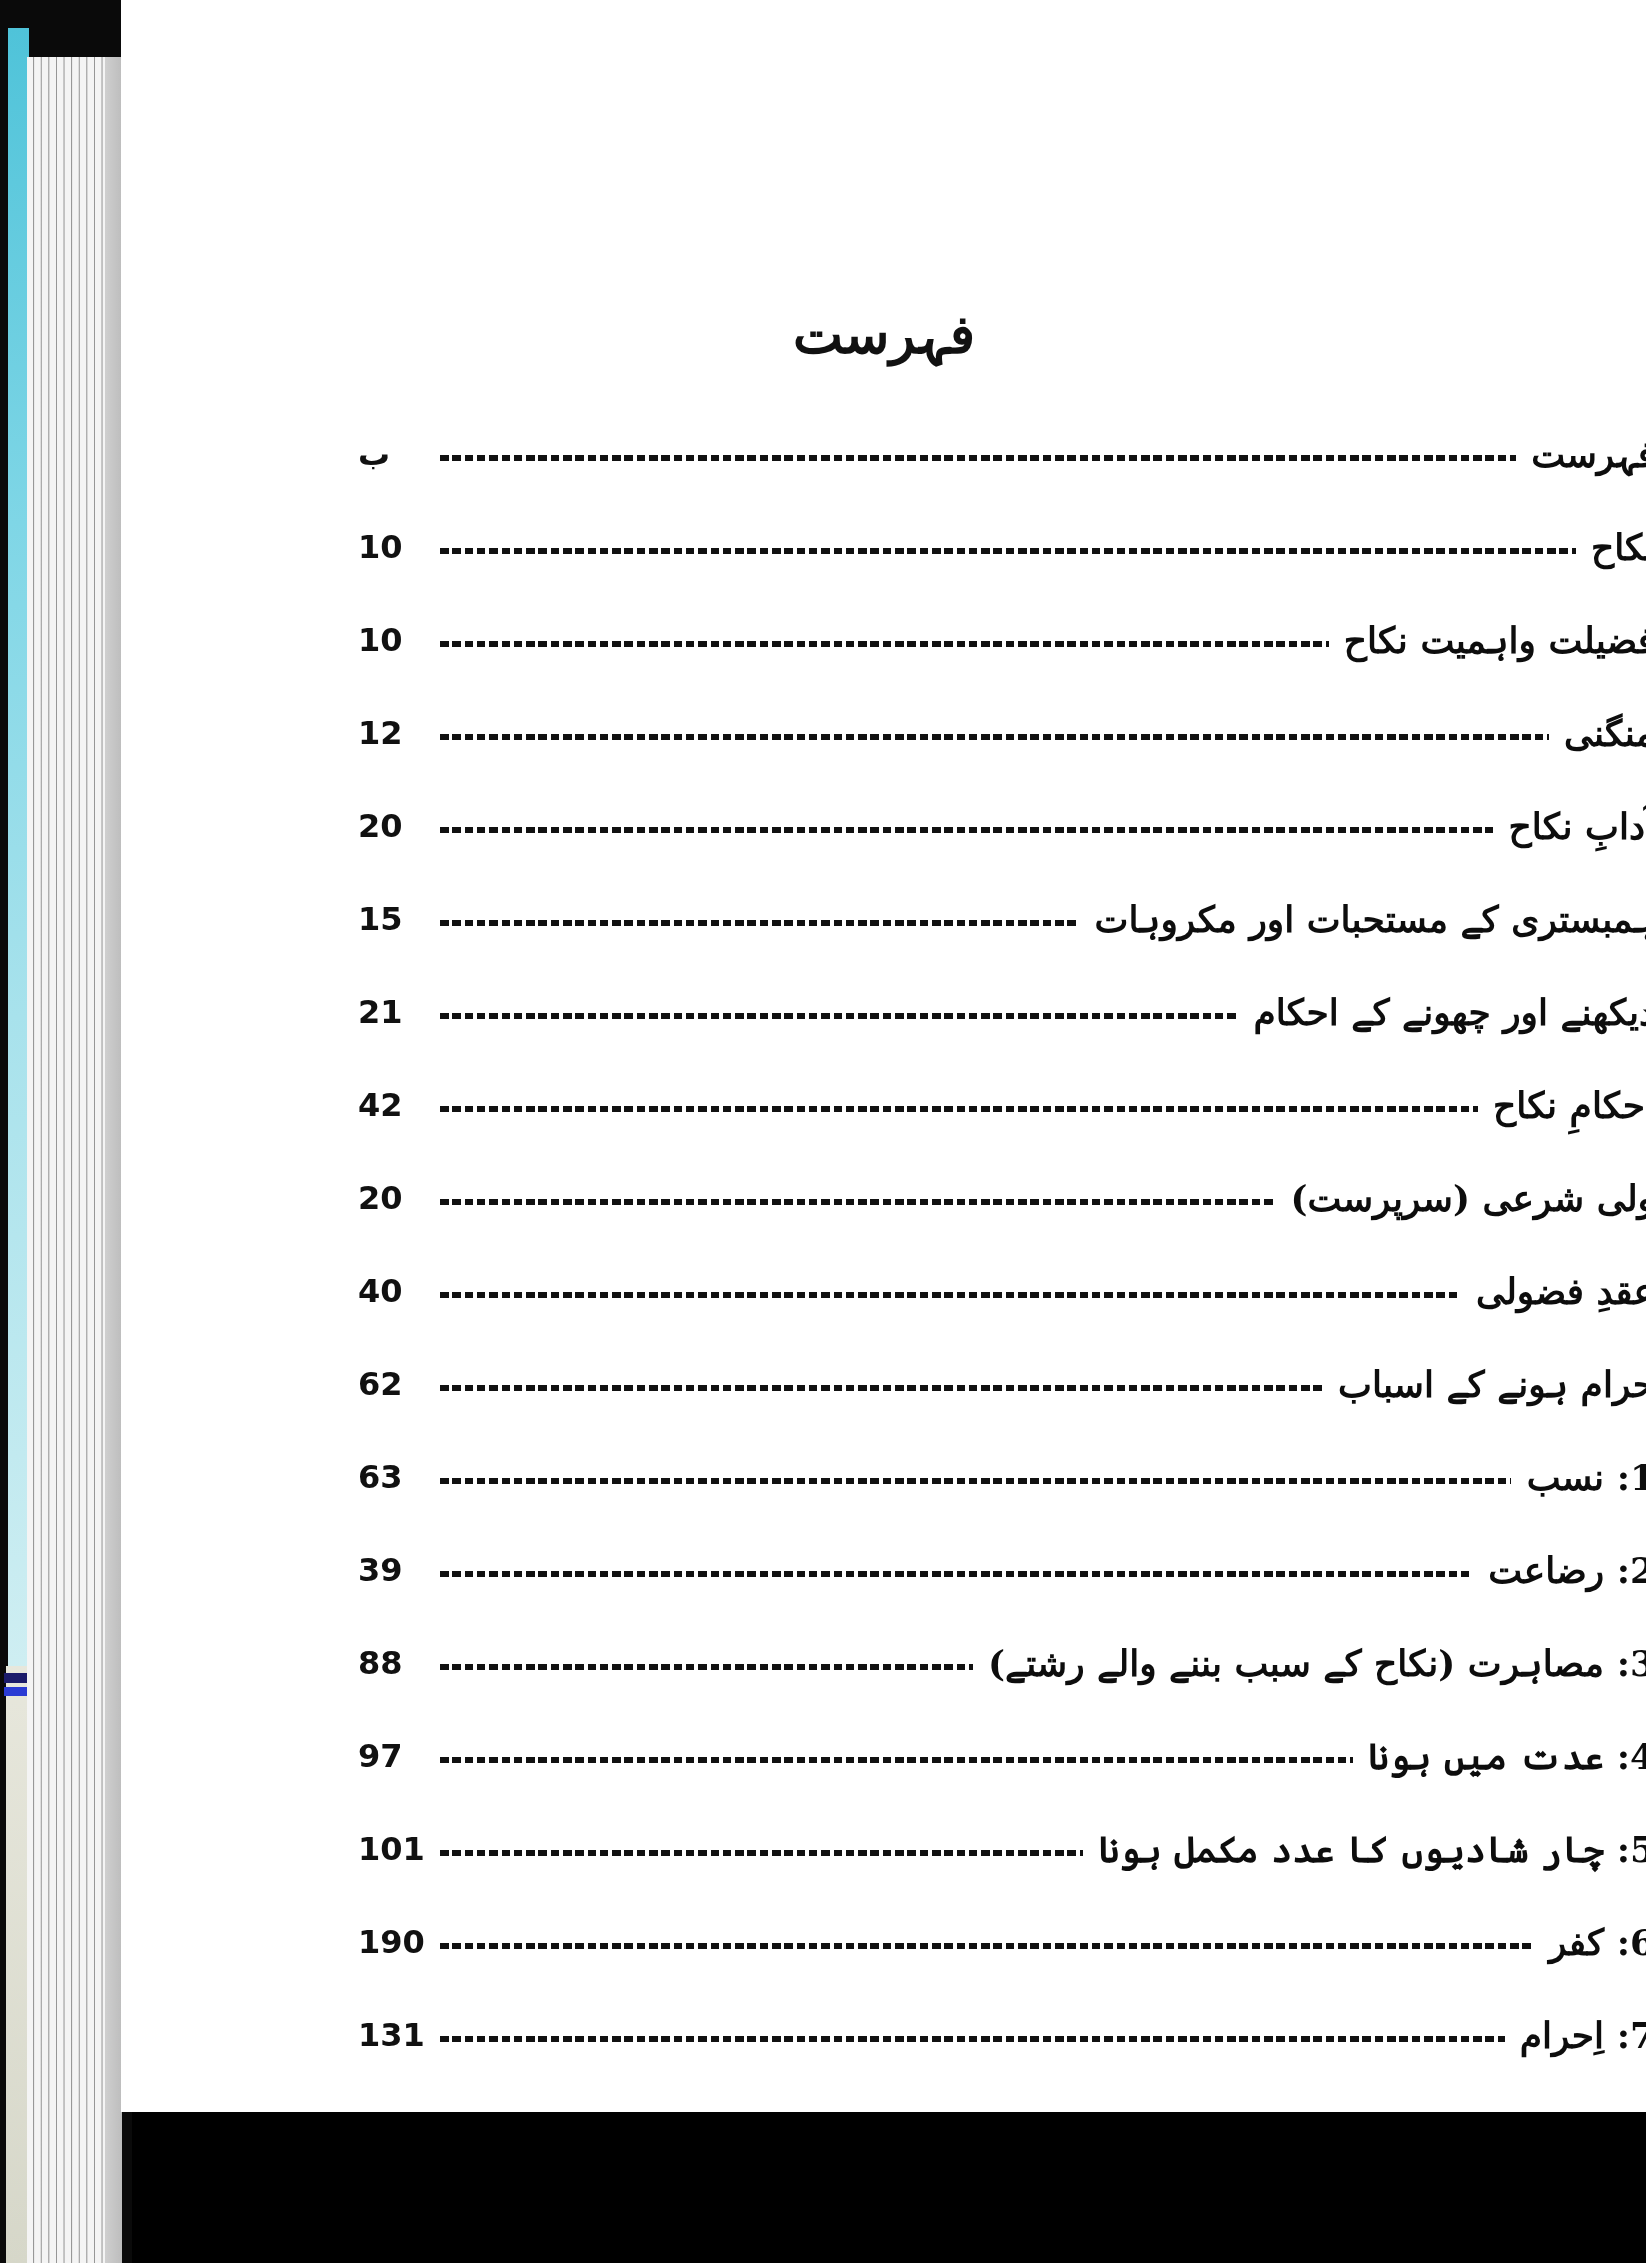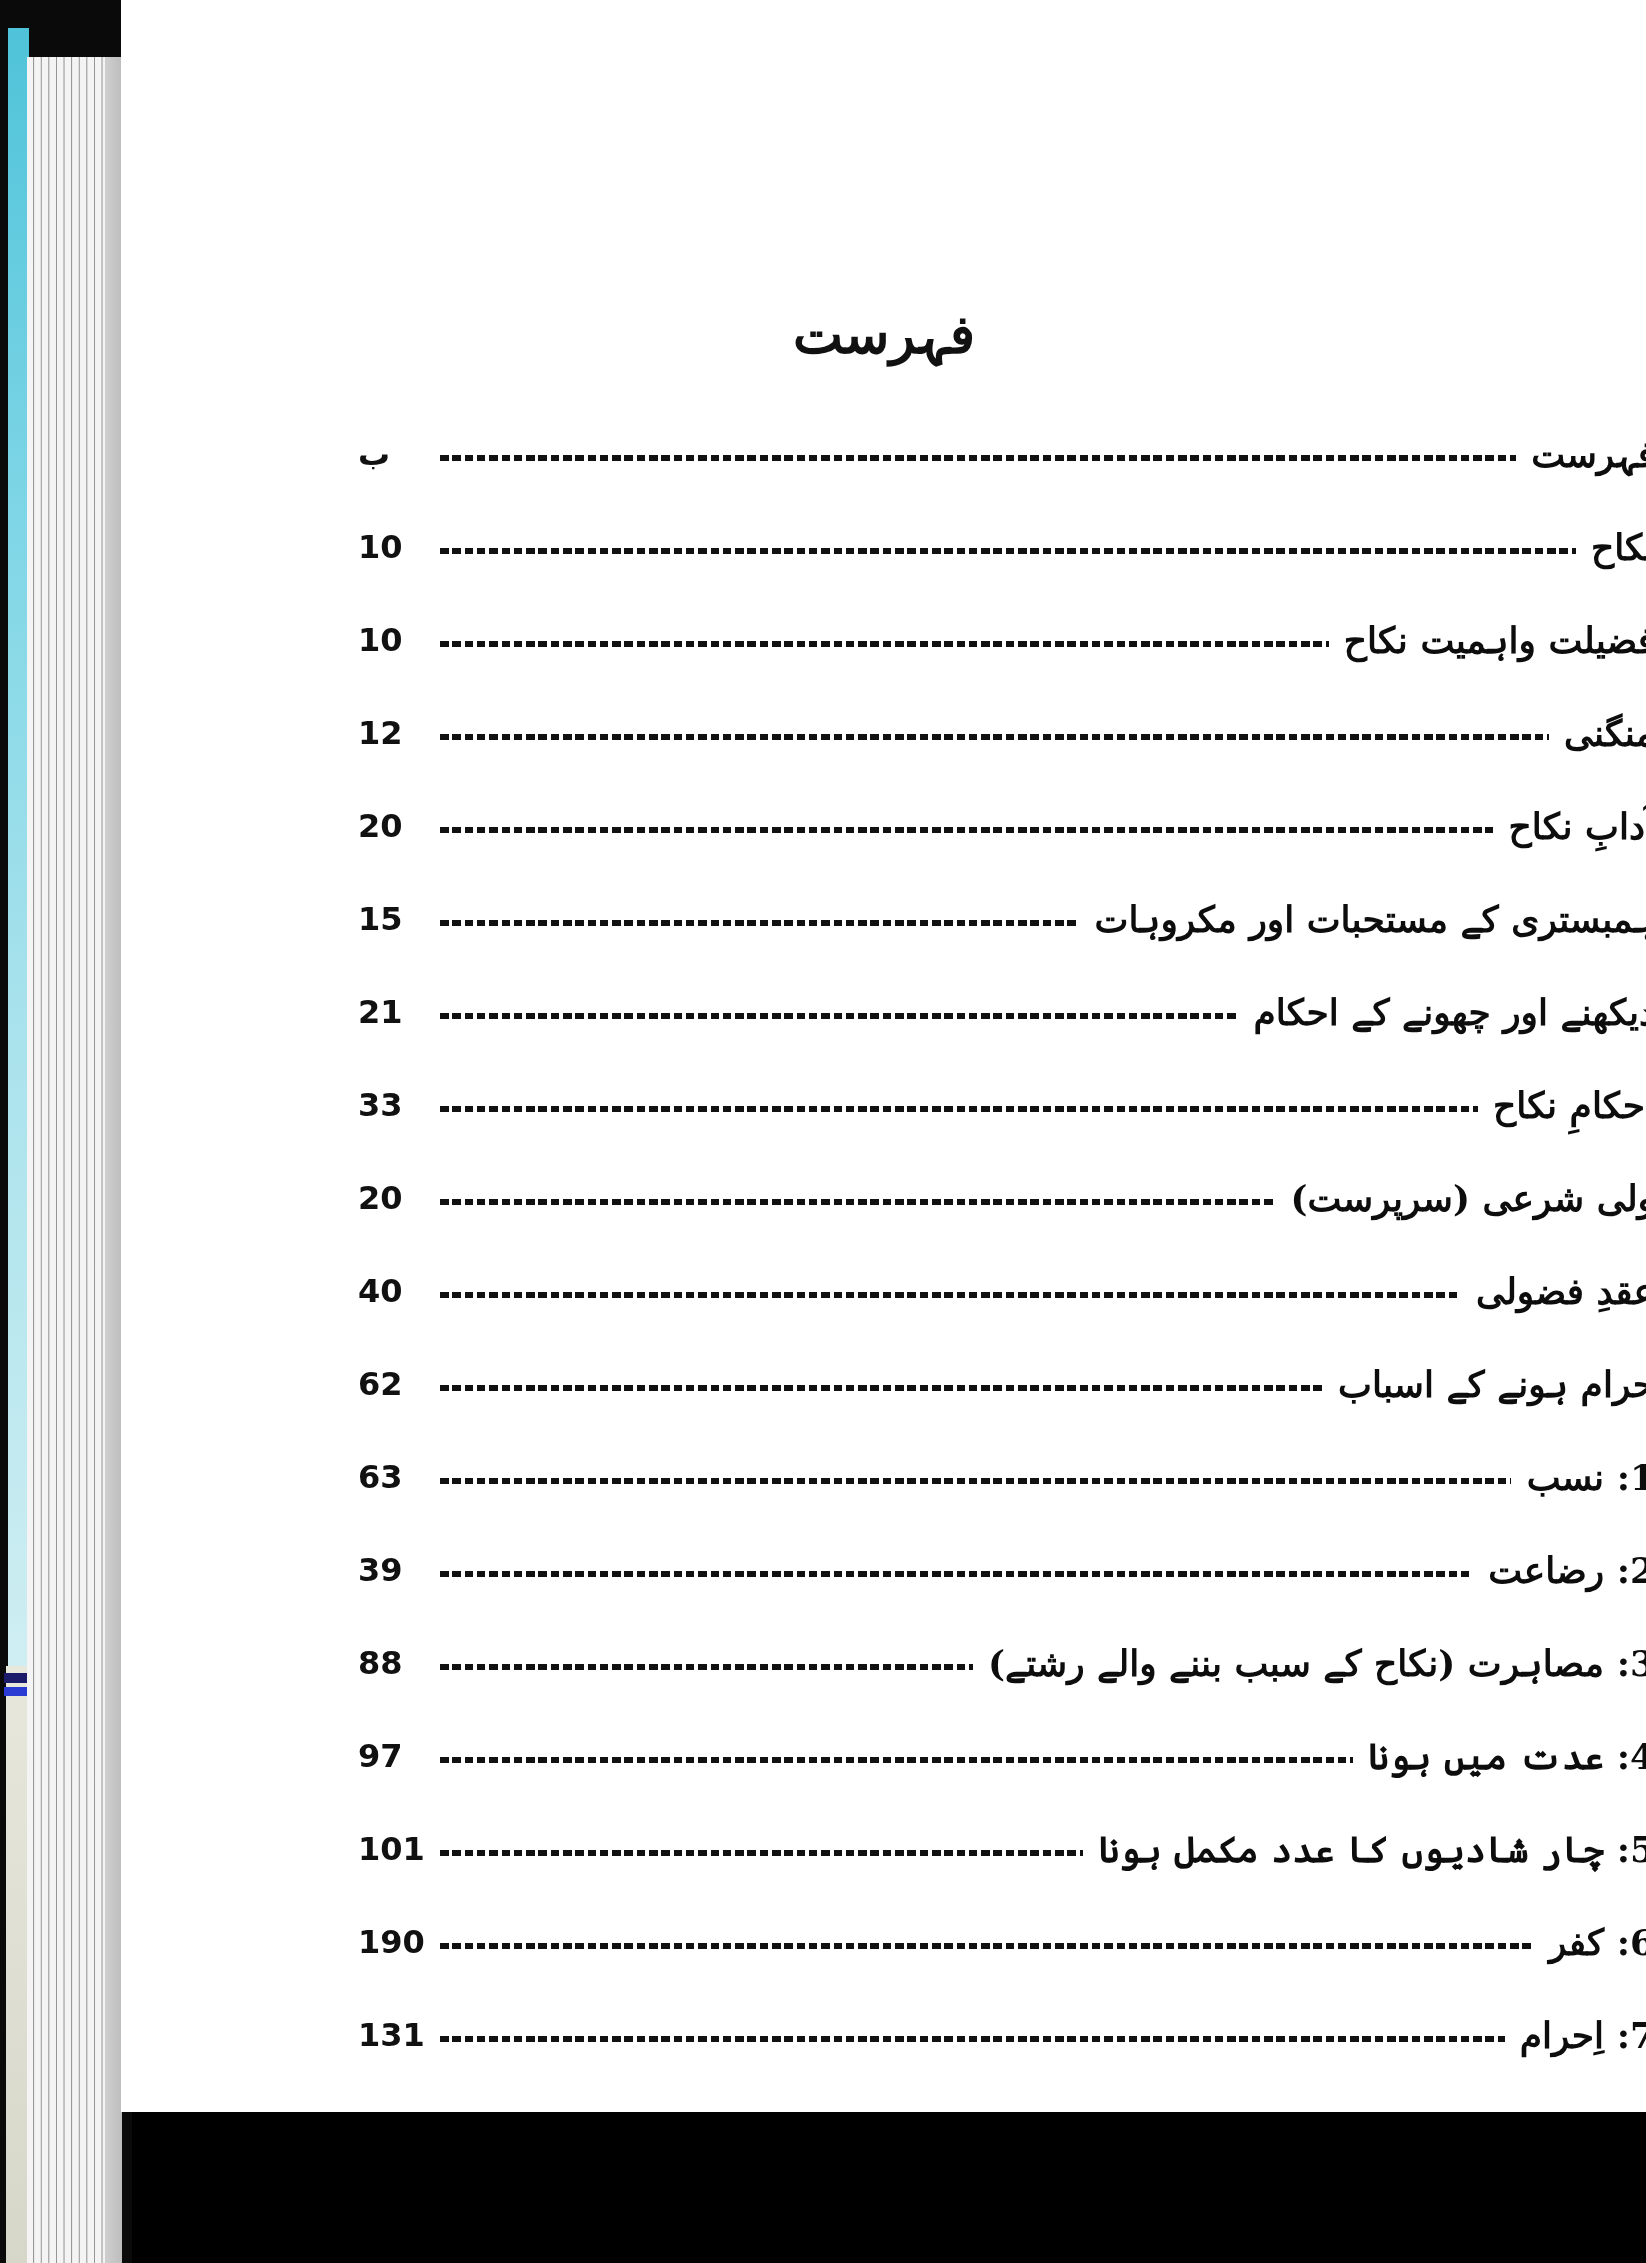--- a/index.html
+++ b/index.html
@@ -110,21 +110,21 @@
       <span class="page-num">15</span>
     </div>
     <div class="toc-row">
       <span class="entry-label">دیکھنے اور چھونے کے احکام</span>
       <span class="leader"></span>
       <span class="page-num">21</span>
     </div>
     <div class="toc-row">
       <span class="entry-label">احکامِ نکاح</span>
       <span class="leader"></span>
-      <span class="page-num">33</span>
+      <span class="page-num">42</span>
     </div>
     <div class="toc-row">
       <span class="entry-label">ولی شرعی (سرپرست)</span>
       <span class="leader"></span>
       <span class="page-num">20</span>
     </div>
     <div class="toc-row">
       <span class="entry-label">عقدِ فضولی</span>
       <span class="leader"></span>
       <span class="page-num">40</span>

